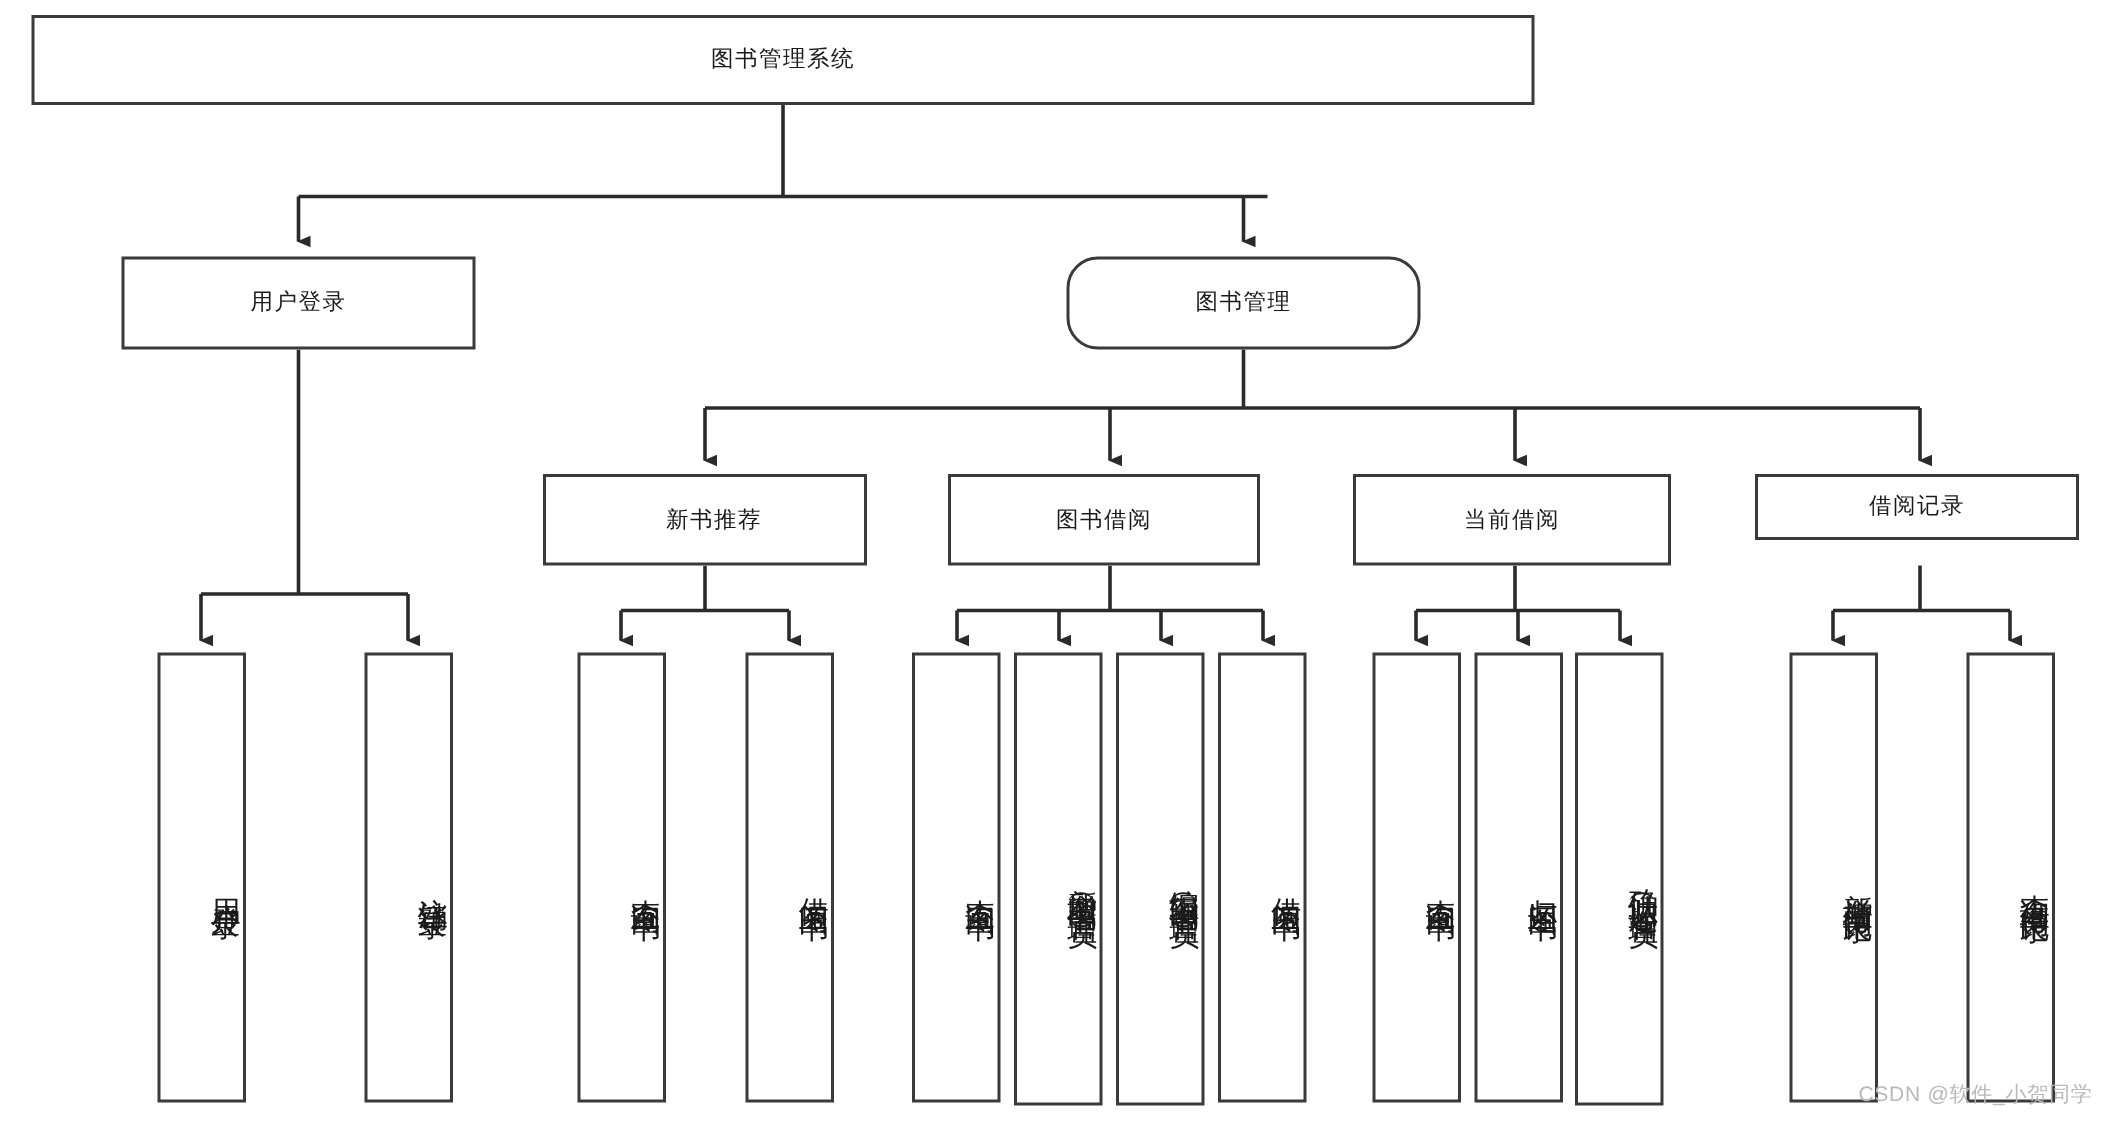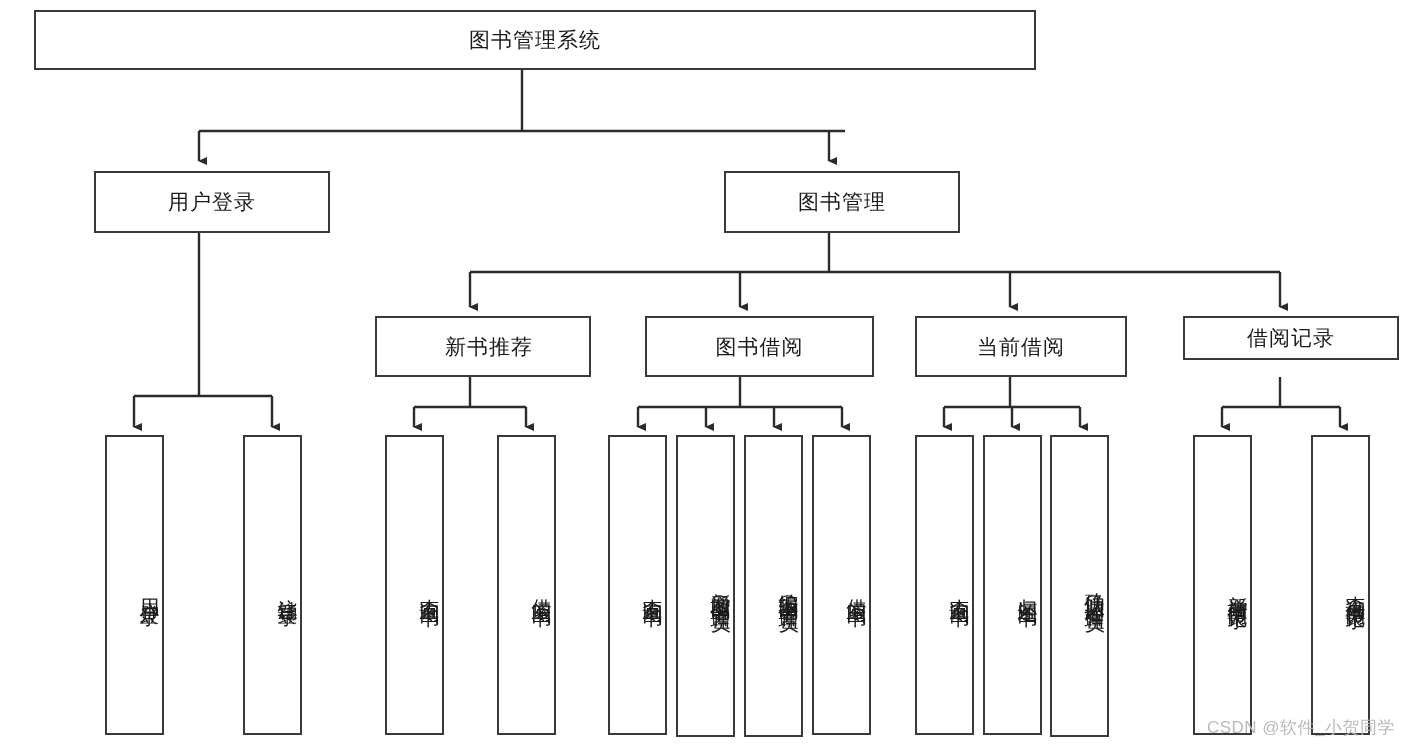--- a/index.html
+++ b/index.html
@@ -29,24 +29,23 @@
     position: absolute;
     box-sizing: border-box;
     border: 2px solid #3a3a3a;
     background: #ffffff;
     display: flex;
     align-items: center;
     justify-content: center;
     color: #1a1a1a;
   }
   .node.horiz {
-    font-size: 21px;
+    font-size: 15px;
     letter-spacing: 1px;
     line-height: 1.2;
-    margin-left: 13px;
   }
   .node.vert {
     writing-mode: vertical-rl;
     text-orientation: upright;
     font-size: 20px;
     letter-spacing: 3px;
     padding-top: 8px;
     align-items: flex-start;
     justify-content: center;
     line-height: 1.25;
@@ -56,21 +55,21 @@
     white-space: nowrap;
   }
   .node.vert .label {
     writing-mode: vertical-rl;
     text-orientation: upright;
   }
   #watermark {
     position: absolute;
     right: 10px;
     bottom: 8px;
-    font-size: 17px;
+    font-size: 14px;
     color: #b9b9b9;
     letter-spacing: 0.5px;
     white-space: nowrap;
     user-select: none;
     text-align: center;
   }
 </style>
 </head>
 <body>
 
@@ -126,28 +125,28 @@
     </g>
   </svg>
 
   <div class="node horiz" style="left:21px; top:10px; width:1002px; height:60px;">
     <span class="label">图书管理系统</span>
   </div>
 
   <div class="node horiz" style="left:81px; top:171px; width:236px; height:62px;">
     <span class="label">用户登录</span>
   </div>
-  <div class="node horiz" style="left:711px; top:171px; width:236px; height:62px;">
+  <div class="node horiz" style="left:711px; top:171px; width:236px; height:62px;border-radius:21px;">
     <span class="label">图书管理</span>
   </div>
 
   <div class="node horiz" style="left:362px; top:316px; width:216px; height:61px;padding-left:12px;">
     <span class="label">新书推荐</span>
   </div>
-  <div class="node horiz" style="left:632px; top:316px; width:229px; height:61px;text-align:right;">
+  <div class="node horiz" style="left:632px; top:316px; width:208px; height:61px;text-align:right;">
     <span class="label">图书借阅</span>
   </div>
   <div class="node horiz" style="left:902px; top:316px; width:212px; height:61px;">
     <span class="label">当前借阅</span>
   </div>
   <div class="node horiz" style="left:1170px; top:316px; width:216px; height:44px;">
     <span class="label">借阅记录</span>
   </div>
 
   <div class="node vert" style="left:105px; top:435px; width:59px; height:300px;">

